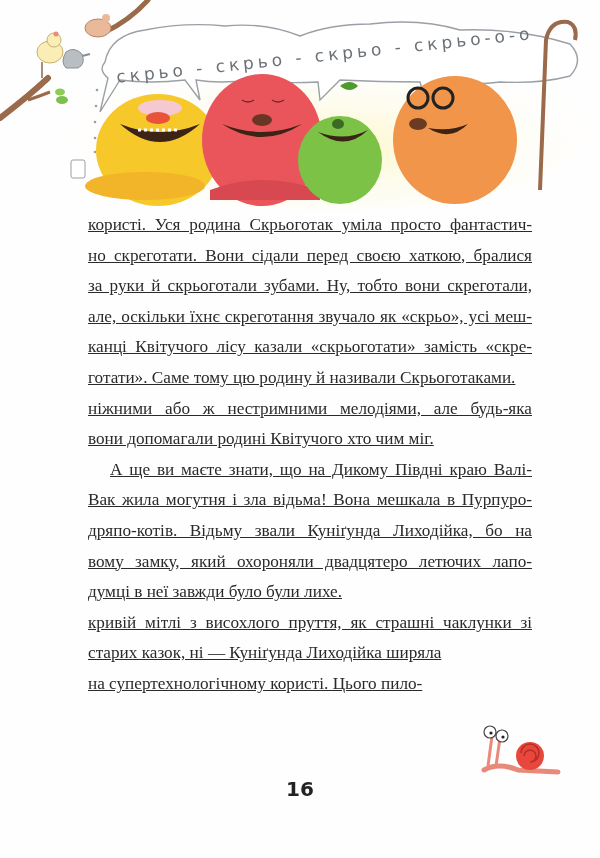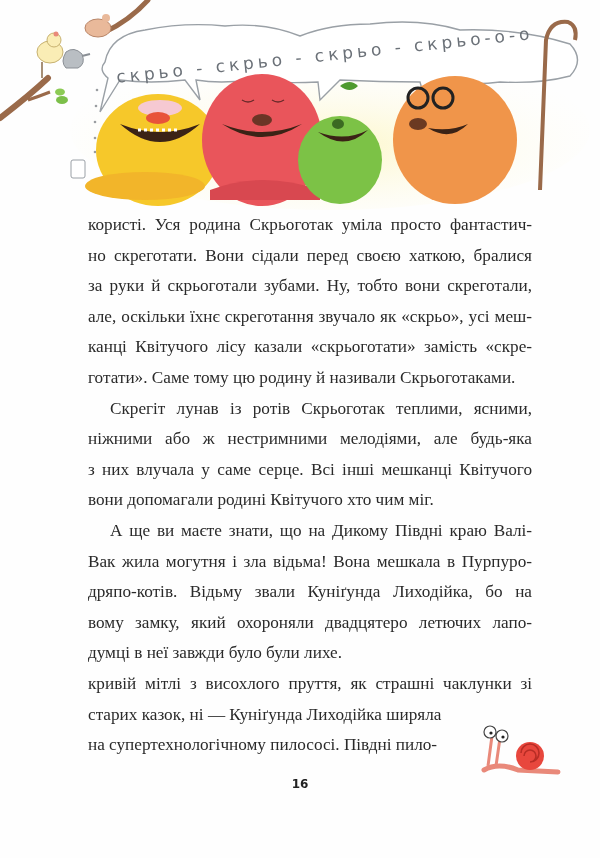--- a/index.html
+++ b/index.html
@@ -6,27 +6,27 @@
   body {
     width: 600px; height: 858px; background: #fefefe; position: relative; overflow: hidden;
     font-family: "DejaVu Serif", "Liberation Serif", serif;
   }
   .illustration { position: absolute; left: 0; top: 0; width: 600px; height: 210px; }
   .text-block {
     position: absolute; left: 88px; top: 210px; width: 444px;
     font-family: "Liberation Serif", "DejaVu Serif", serif;
     font-size: 17.2px; line-height: 30.6px; color: #2a2a2a;
   }
-  .para { margin: 0; }
+  .para { margin: 0; text-decoration: underline; }
   .line { display: block; white-space: nowrap; text-align: justify; text-align-last: justify; }
   .line.last { text-align-last: left; }
   .line.indent { padding-left: 22px; }
   .page-number {
     position: absolute; left: 0; width: 600px; top: 777px; text-align: center;
-    font-family: "DejaVu Sans", sans-serif; font-weight: bold; font-size: 12px; color: #222;
+    font-family: "DejaVu Sans", sans-serif; font-weight: bold; font-size: 20px; color: #222;
   }
   .snail { position: absolute; left: 478px; top: 718px; width: 90px; height: 60px; }
 </style>
 </head>
 <body>
 
 <svg class="illustration" viewBox="0 0 600 210" xmlns="http://www.w3.org/2000/svg">
   <defs>
     <radialGradient id="glow" cx="50%" cy="60%" r="60%">
       <stop offset="0%" stop-color="#fdf7c8"></stop>
@@ -103,36 +103,34 @@
 <div class="text-block">
   <p class="para">
     <span class="line">користі. Уся родина Скрьоготак уміла просто фантастич-</span>
     <span class="line">но скреготати. Вони сідали перед своєю хаткою, бралися</span>
     <span class="line">за руки й скрьоготали зубами. Ну, тобто вони скреготали,</span>
     <span class="line">але, оскільки їхнє скреготання звучало як «скрьо», усі меш-</span>
     <span class="line">канці Квітучого лісу казали «скрьоготати» замість «скре-</span>
     <span class="line last">готати». Саме тому цю родину й називали Скрьоготаками.</span>
   </p>
   <p class="para">
-    <span class="line indent">Скрегіт лунав із ротів Скрьоготак теплими, ясними,</span>
     <span class="line">ніжними або ж нестримними мелодіями, але будь-яка</span>
-    <span class="line">з них влучала у саме серце. Всі інші мешканці Квітучого</span>
     <span class="line last">вони допомагали родині Квітучого хто чим міг.</span>
   </p>
   <p class="para">
     <span class="line indent">А ще ви маєте знати, що на Дикому Півдні краю Валі-</span>
     <span class="line">Вак жила могутня і зла відьма! Вона мешкала в Пурпуро-</span>
     <span class="line">дряпо-котів. Відьму звали Куніґунда Лиходійка, бо на</span>
     <span class="line">вому замку, який охороняли двадцятеро летючих лапо-</span>
     <span class="line last">думці в неї завжди було були лихе.</span>
   </p>
   <p class="para">
     <span class="line">кривій мітлі з висохлого пруття, як страшні чаклунки зі</span>
     <span class="line last">старих казок, ні — Куніґунда Лиходійка ширяла</span>
-    <span class="line last">на супертехнологічному пилососі. Півдні пило-</span>
+    <span class="line last">на супертехнологічному користі. Цього пило-</span>
   </p>
 </div>
 
 <svg class="snail" viewBox="0 0 90 60" xmlns="http://www.w3.org/2000/svg">
   <path d="M6 52 Q20 44 40 52 L80 54" stroke="#e9897a" stroke-width="5" fill="none" stroke-linecap="round"></path>
   <path d="M10 48 L14 18 M18 48 L22 20" stroke="#e9897a" stroke-width="3"></path>
   <circle cx="12" cy="14" r="6" fill="#fff" stroke="#444" stroke-width="1.2"></circle>
   <circle cx="24" cy="18" r="6" fill="#fff" stroke="#444" stroke-width="1.2"></circle>
   <circle cx="13" cy="15" r="1.6" fill="#222"></circle>
     <circle cx="25" cy="19" r="1.6" fill="#222"></circle>

